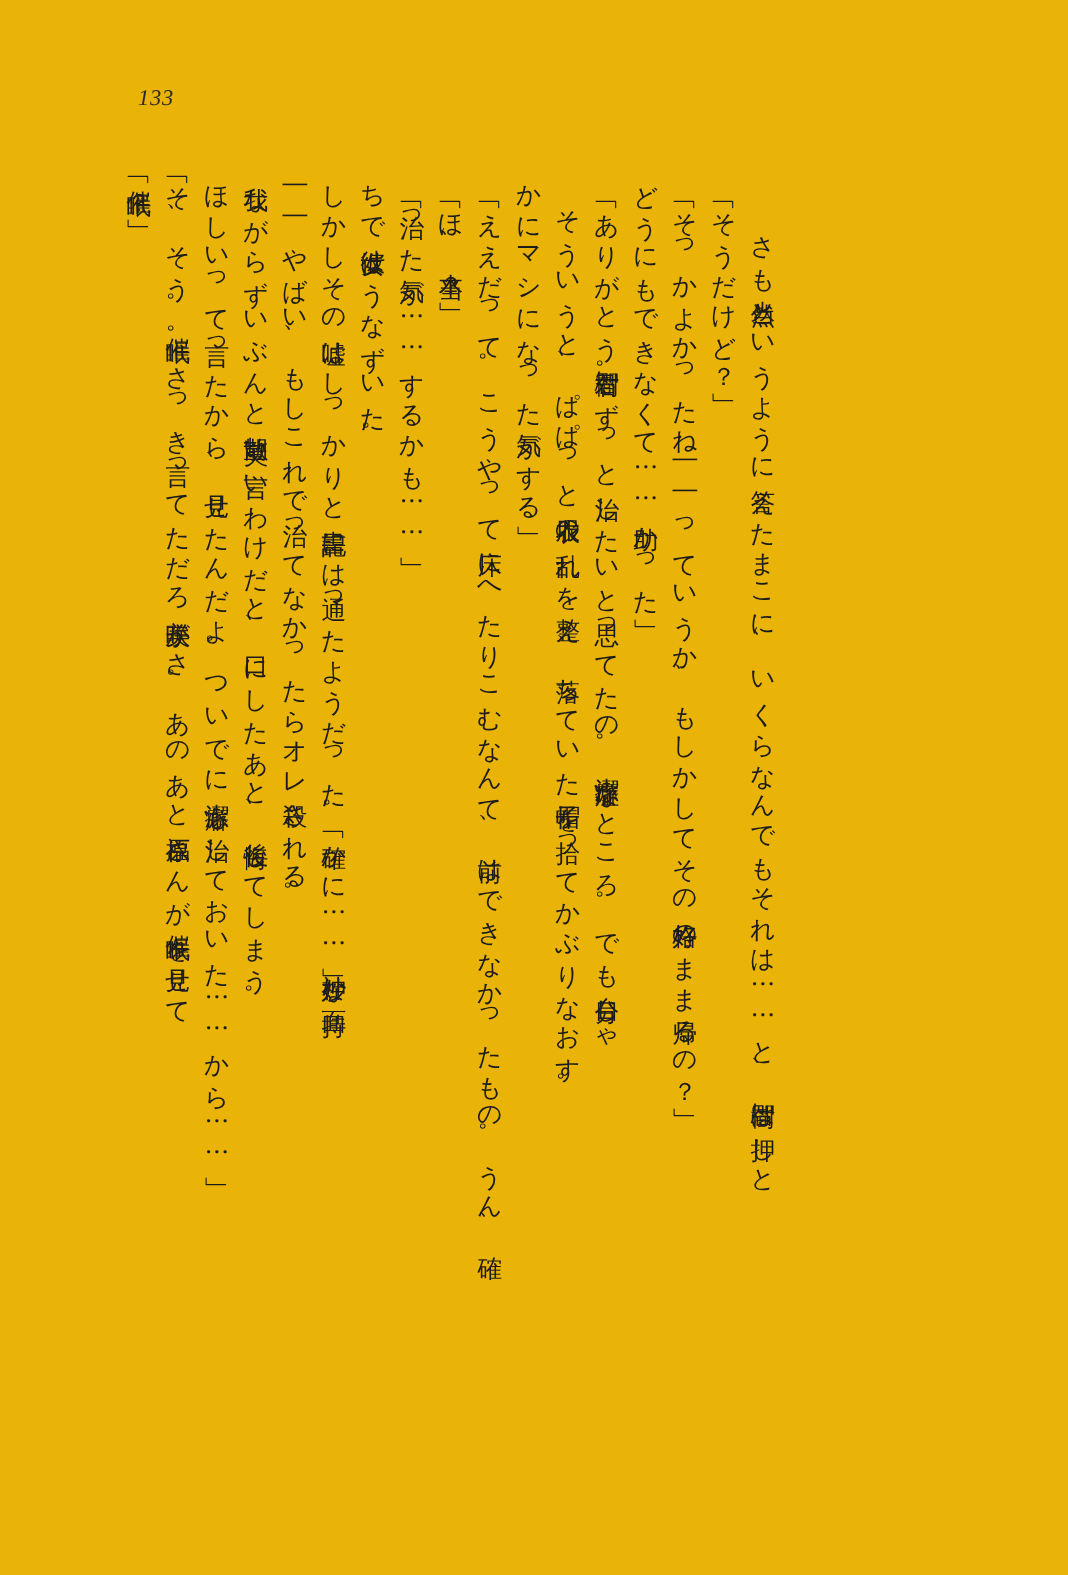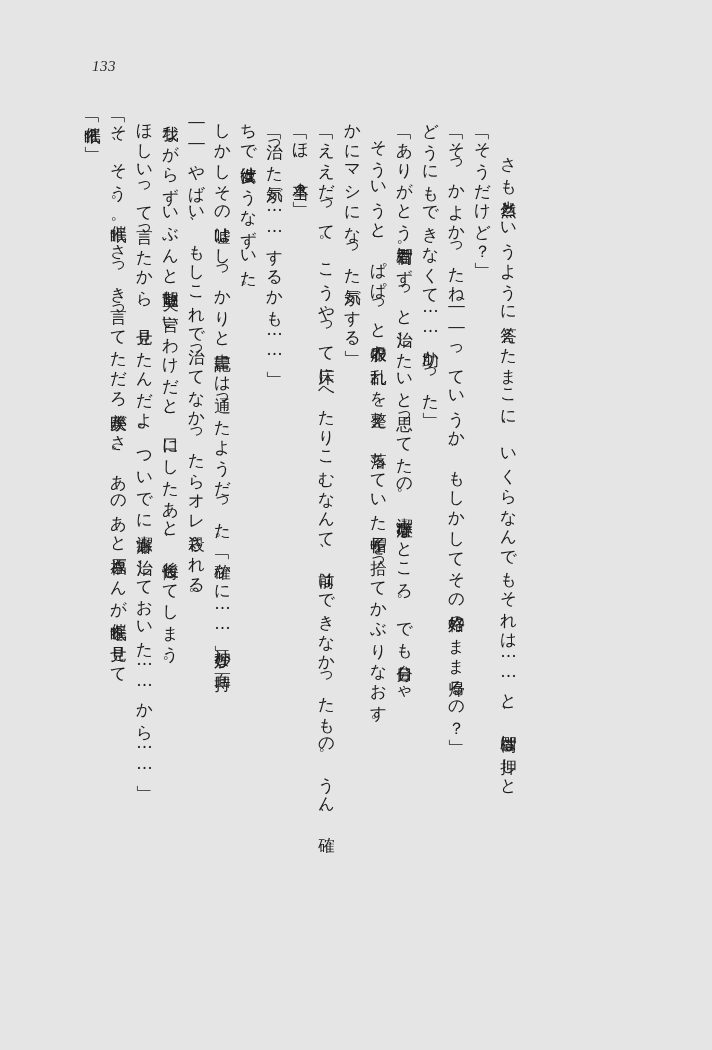--- a/index.html
+++ b/index.html
@@ -8,21 +8,21 @@
     background: #ffffff;
   }
   body {
     font-family: "Liberation Serif", "DejaVu Serif", serif;
     color: #1a1a1a;
   }
   .page {
     position: relative;
     width: 712px;
     height: 1050px;
-    background: #e5e5e5;
+    background: #eab308;
     overflow: hidden;
   }
   .page-number {
     position: absolute;
     top: 58px;
     left: 92px;
     font-size: 15px;
     font-style: italic;
     font-family: "Liberation Serif", "DejaVu Serif", serif;
     color: #2a2a2a;

